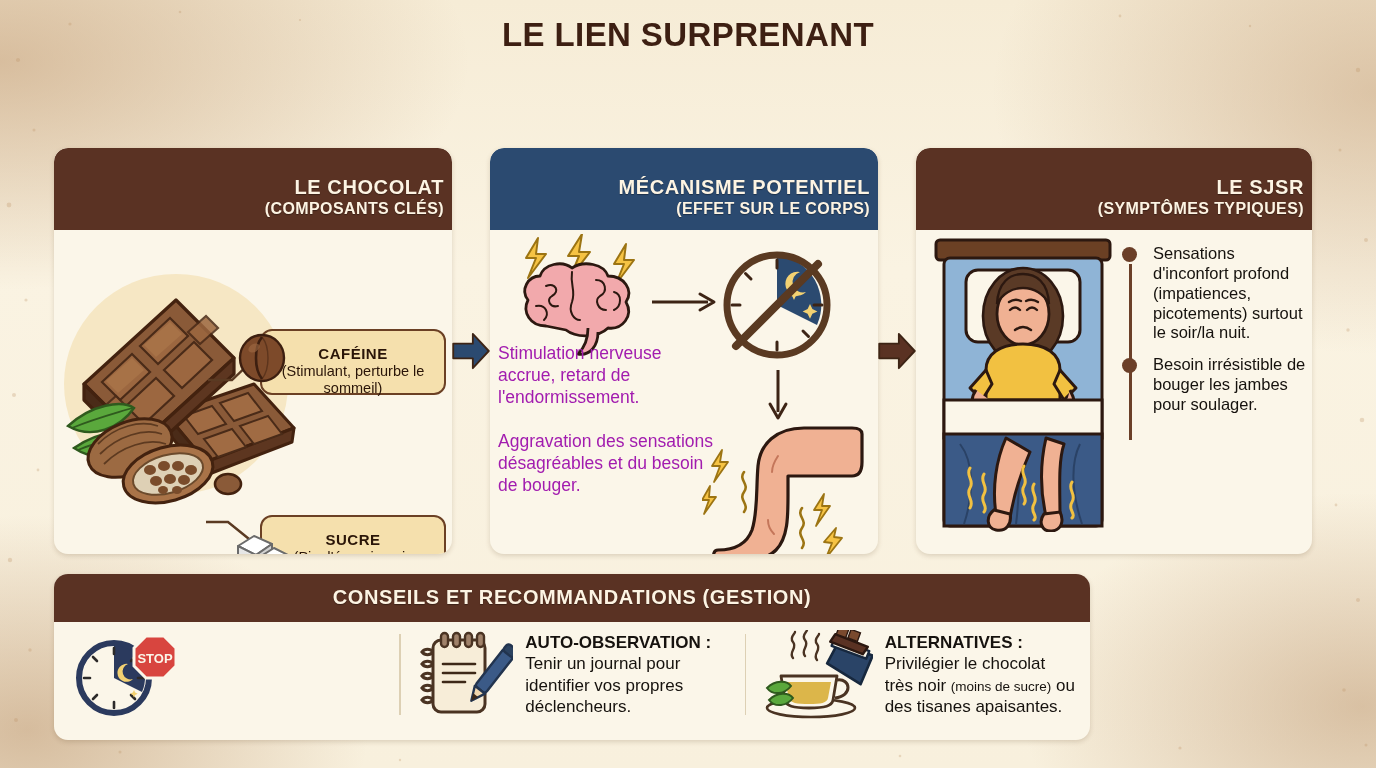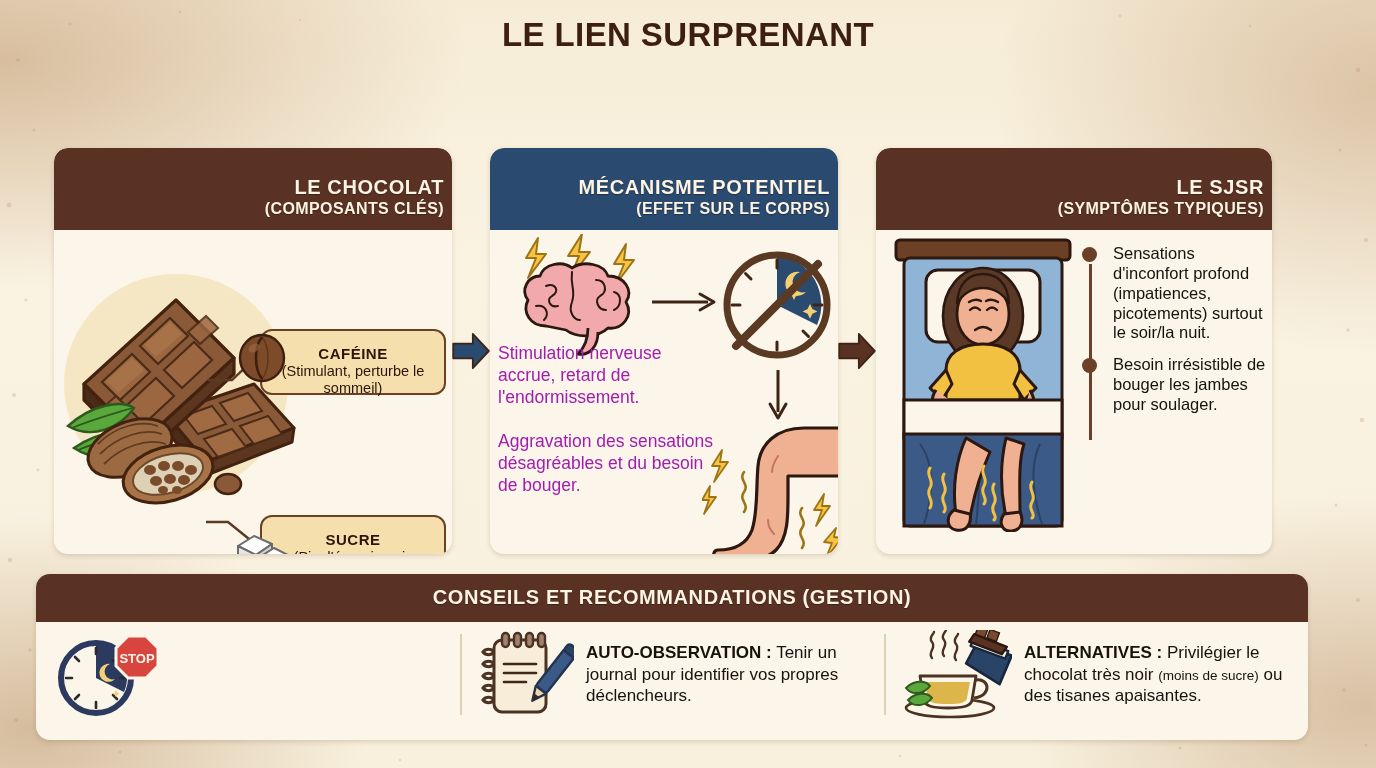--- a/index.html
+++ b/index.html
@@ -36,21 +36,21 @@
   }
   .panel{
     background:#fbf6e9;
     border-radius:14px;
     box-shadow:0 2px 5px rgba(90,60,30,.18);
     display:flex;flex-direction:column;
     overflow:hidden;
     position:relative;
   }
   .panel.p1{width:398px;}
-  .panel.p2{width:348px;}
+  .panel.p2{width:388px;}
   .panel.p3{width:396px;}
   .panel-header{
     color:#fdf4e3;text-align:right;
     padding:28px 8px 12px;
     font-weight:700;line-height:1.12;
     border-radius:14px 14px 0 0;
     text-shadow:0 1px 1px rgba(0,0,0,.35);
   }
   .panel-header .ph-main{display:block;font-size:20px;letter-spacing:.6px;}
   .panel-header .ph-sub{display:block;font-size:16px;letter-spacing:.4px;margin-top:2px;}
@@ -87,21 +87,21 @@
   
   #bed-art{position:absolute;left:14px;top:8px;width:186px;height:294px;}
   #symptom-list{position:absolute;left:206px;top:14px;width:186px;}
   .symp-row{display:flex;gap:16px;margin-bottom:12px;}
   .symp-bullet{width:15px;flex:0 0 15px;position:relative;padding-top:3px;}
   .symp-dot{width:15px;height:15px;border-radius:50%;background:#6b3f28;display:block;}
   .symp-text{font-size:16.5px;line-height:1.2;color:#16120e;}
   #symp-spine{position:absolute;left:7px;top:20px;width:2.5px;height:176px;background:#6b3f28;}
   
   #tips{
-    position:absolute;left:36px;top:574px;width:1272px;height:166px;
+    position:absolute;left:54px;top:574px;width:1036px;height:166px;
     background:#fbf6e9;border-radius:14px;
     box-shadow:0 2px 5px rgba(90,60,30,.18);
     overflow:hidden;
   }
   #tips-header{
     background:#5a3223;color:#fdf4e3;text-align:center;
     font-weight:700;font-size:20px;letter-spacing:.6px;
     padding:12px 0 13px;
     text-shadow:0 1px 1px rgba(0,0,0,.35);
   }

